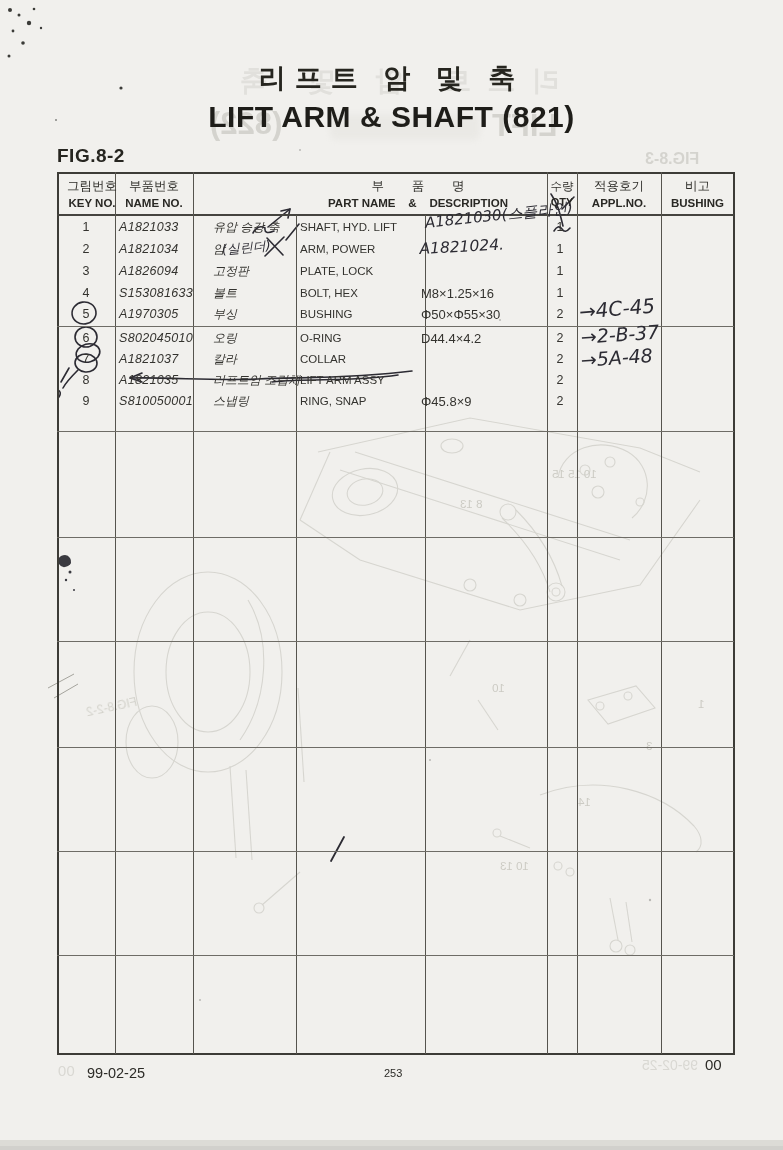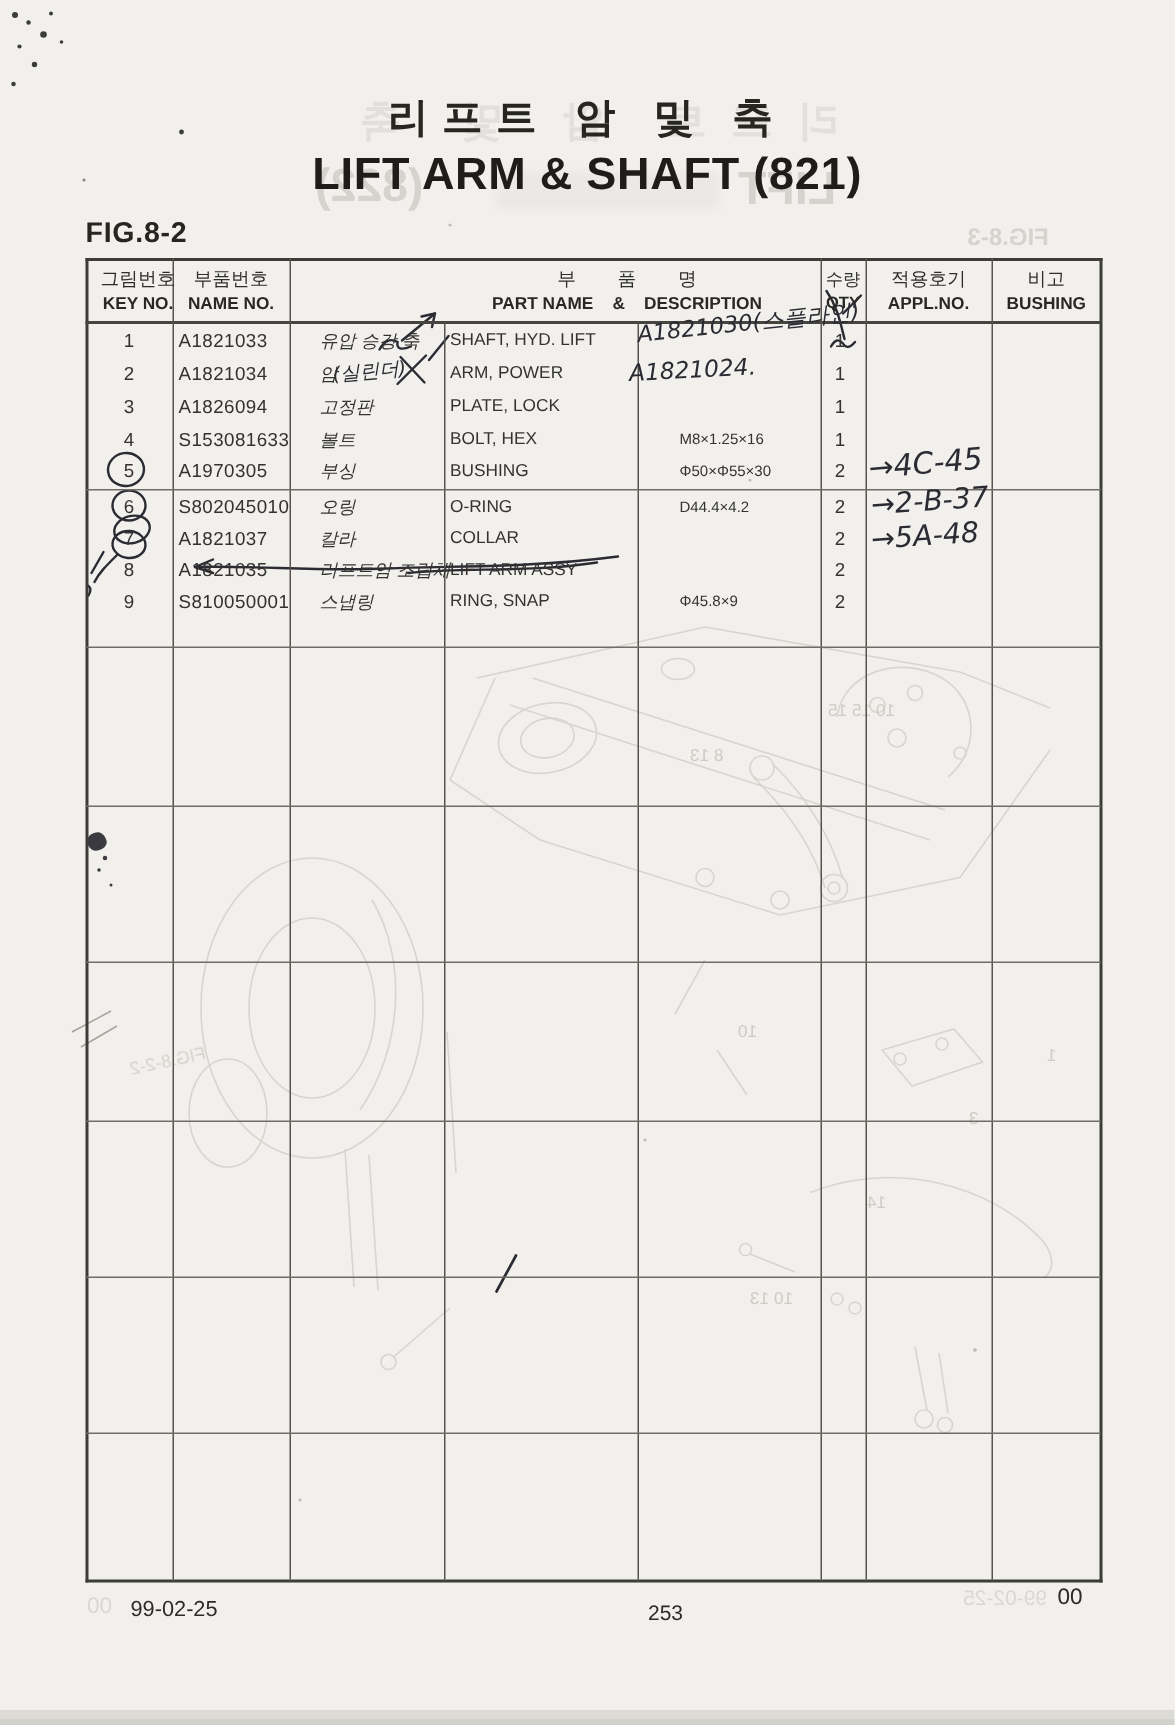--- a/index.html
+++ b/index.html
@@ -30,31 +30,31 @@
   .hline{position:absolute;height:1px;background:#6e6c66;}
   .strong{background:#3d3c37;}
   
   .hcell{position:absolute;top:172px;height:43px;display:flex;flex-direction:column;
          align-items:center;justify-content:center;gap:2px;}
   .hko{font-size:12.5px;color:#2e2d29;}
   .hen{font-size:11.5px;font-weight:bold;color:#292824;}
   .trow{position:absolute;left:57px;width:677px;height:21px;line-height:21px;font-size:12.5px;}
   .trow span{position:absolute;white-space:nowrap;}
   .c-key{left:0;width:58px;text-align:center;}
-  .c-part{left:62px;letter-spacing:.3px;}
+  .c-part{left:62px;letter-spacing:.3px;font-style:italic;}
   .c-nko{left:156px;font-size:12px;font-style:italic;}
   .c-nen{left:243px;font-size:11.5px;}
-  .c-spec{left:396px;font-size:10px;}
+  .c-spec{left:364px;font-size:13px;}
   .c-qty{left:488px;width:30px;text-align:center;}
   
   .hw{position:absolute;font-family:"DejaVu Sans",sans-serif;font-style:italic;
       color:#2c2b33;transform-origin:left top;white-space:nowrap;}
   
   .footer-date{left:87px;top:1065px;font-size:14.5px;color:#2c2b27;}
-  .footer-page{left:384px;top:1067px;font-size:14px;color:#2c2b27;margin-left:48px;}
+  .footer-page{left:384px;top:1067px;font-size:11px;color:#2c2b27;}
   .footer-rev{left:705px;top:1056px;font-size:15px;color:#2c2b27;}
   .gfoot{position:absolute;color:#c6c5be;opacity:.55;transform:scaleX(-1);filter:blur(.4px);}
   .bottom-strip{left:0;right:0;top:1140px;height:10px;background:#dcdbd6;}
   .bottom-strip2{left:0;right:0;top:1146px;height:4px;background:#cfceca;opacity:.85;}
   svg{position:absolute;left:0;top:0;pointer-events:none;}
 </style>
 </head>
 <body>
 
 <div class="abs ghost ghost-ko">리프트 암 및 축</div>

